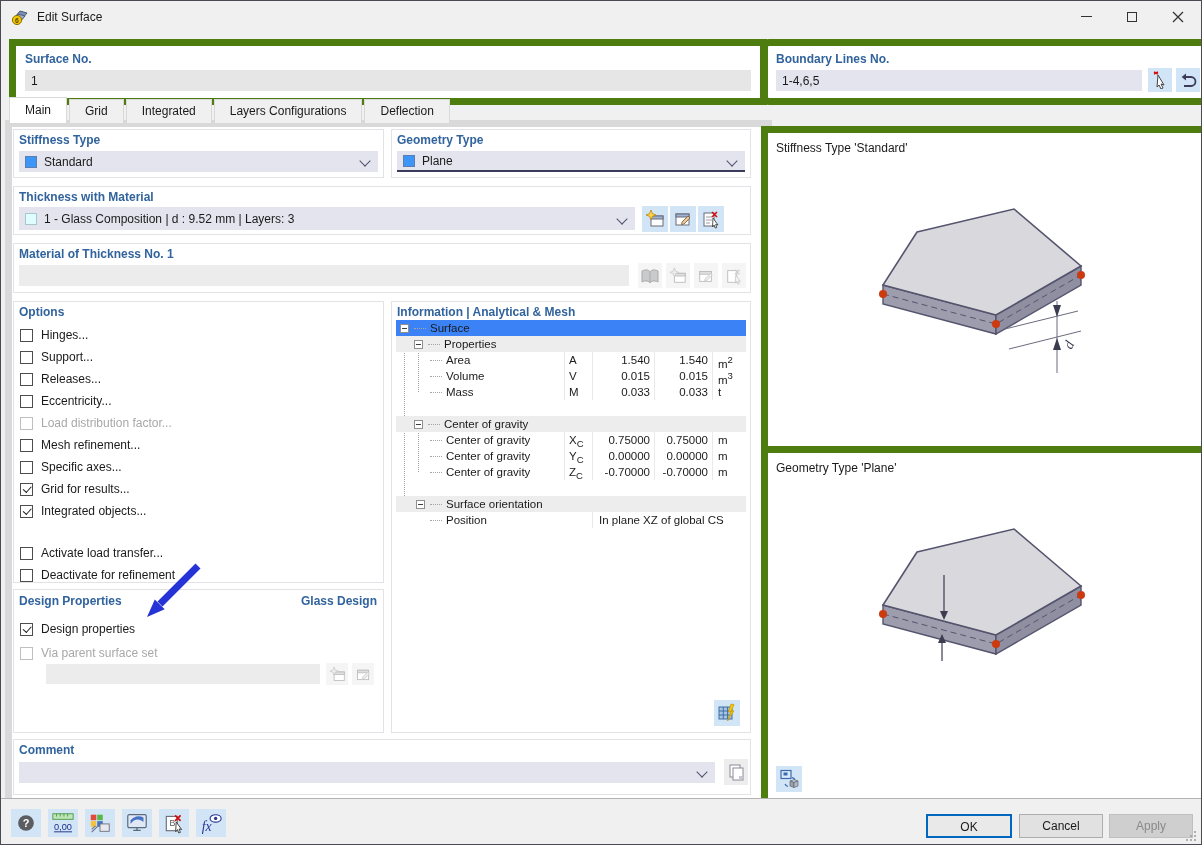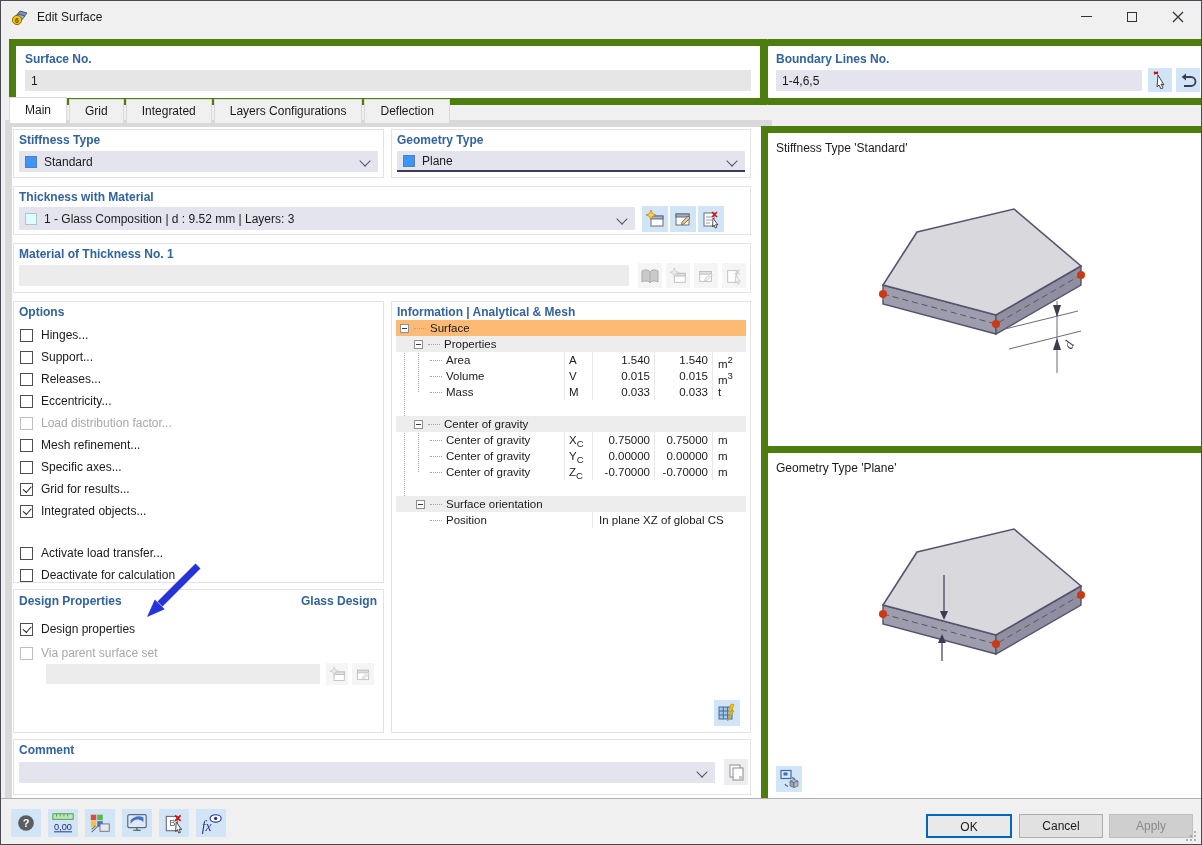--- a/index.html
+++ b/index.html
@@ -19,21 +19,21 @@
   .cbrow{position:absolute;display:flex;align-items:center;gap:8px;height:16px;}
   .cb{width:13px;height:13px;background:#fff;border:1px solid #4d4d4d;position:relative;flex:none;box-sizing:border-box;}
   .cb.checked::after{content:"";position:absolute;left:1.5px;top:2px;width:7px;height:3.5px;
     border-left:1.7px solid #1b1b1b;border-bottom:1.7px solid #1b1b1b;transform:rotate(-48deg);}
   .cb.dis{border-color:#bfbfbf;}
   .cbrow.dis span.lbl{color:#a8a8a8;}
   .tabs{position:absolute;left:8px;top:96px;display:flex;align-items:flex-end;z-index:3;}
   .tab{height:23px;line-height:23px;padding:0 15px;background:#f0f0f0;border:1px solid #d9d9d9;border-bottom:none;margin-right:2px;cursor:pointer;}
   .tab.active{background:#fff;height:25px;line-height:25px;z-index:4;}
   .trow{position:absolute;left:4px;width:350px;height:16px;line-height:16px;font-size:11.5px;display:flex;align-items:center;box-sizing:border-box;}
-  .trow.band{background:#fdba74;}
+  .trow.band{background:#3b82f6;}
   .exp{width:9px;height:9px;border:1px solid #8f8f8f;background:#fff;position:relative;flex:none;margin-right:5px;box-sizing:border-box;}
   .exp::after{content:"";position:absolute;left:1px;right:1px;top:3px;border-top:1px solid #3d3d3d;}
   .leader{width:12px;border-top:1px dotted #a5a5a5;margin-right:4px;flex:none;}
   .tc{position:absolute;top:0;height:16px;line-height:16px;border-left:1px solid #e9e9ed;box-sizing:border-box;}
   .tc-sym{left:168px;width:28px;padding-left:4px;}
   .tc-v1{left:196px;width:62px;text-align:right;padding-right:4px;}
   .tc-v2{left:258px;width:58px;text-align:right;padding-right:4px;}
   .tc-unit{left:316px;width:34px;padding-left:5px;}
   .vdot{position:absolute;width:0;border-left:1px dotted #a5a5a5;}
   .wbtn{position:absolute;top:0;width:46px;height:31px;display:flex;align-items:center;justify-content:center;cursor:pointer;}
@@ -225,21 +225,21 @@
     <div class="cbrow" style="left:6px;top:201px;">
         <span class="cb checked"></span>
         <span class="lbl">Integrated objects...</span>
       </div>
     <div class="cbrow" style="left:6px;top:243px;">
         <span class="cb"></span>
         <span class="lbl">Activate load transfer...</span>
       </div>
     <div class="cbrow" style="left:6px;top:265px;">
         <span class="cb"></span>
-        <span class="lbl">Deactivate for calculation</span>
+        <span class="lbl">Deactivate for refinement</span>
       </div>
   </div>
 
   <div class="gbox" style="left:390px;top:300px;width:358px;height:430px;">
     <span class="slabel abs" style="left:5px;top:3px;">Information | Analytical &amp; Mesh</span>
 
     <div class="vdot" style="left:12px;top:30px;height:172px;"></div>
     <div class="vdot" style="left:26px;top:46px;height:44px;"></div>
     <div class="vdot" style="left:26px;top:126px;height:44px;"></div>
 

